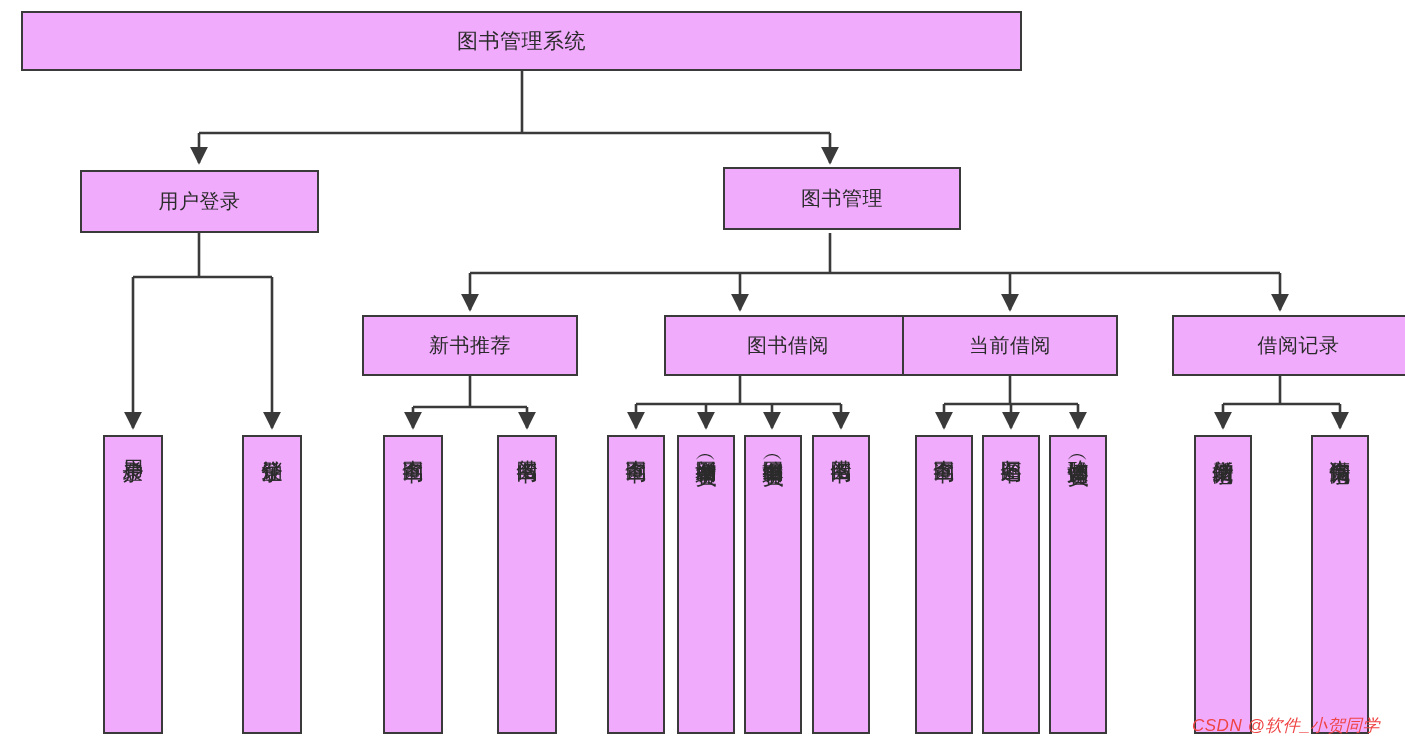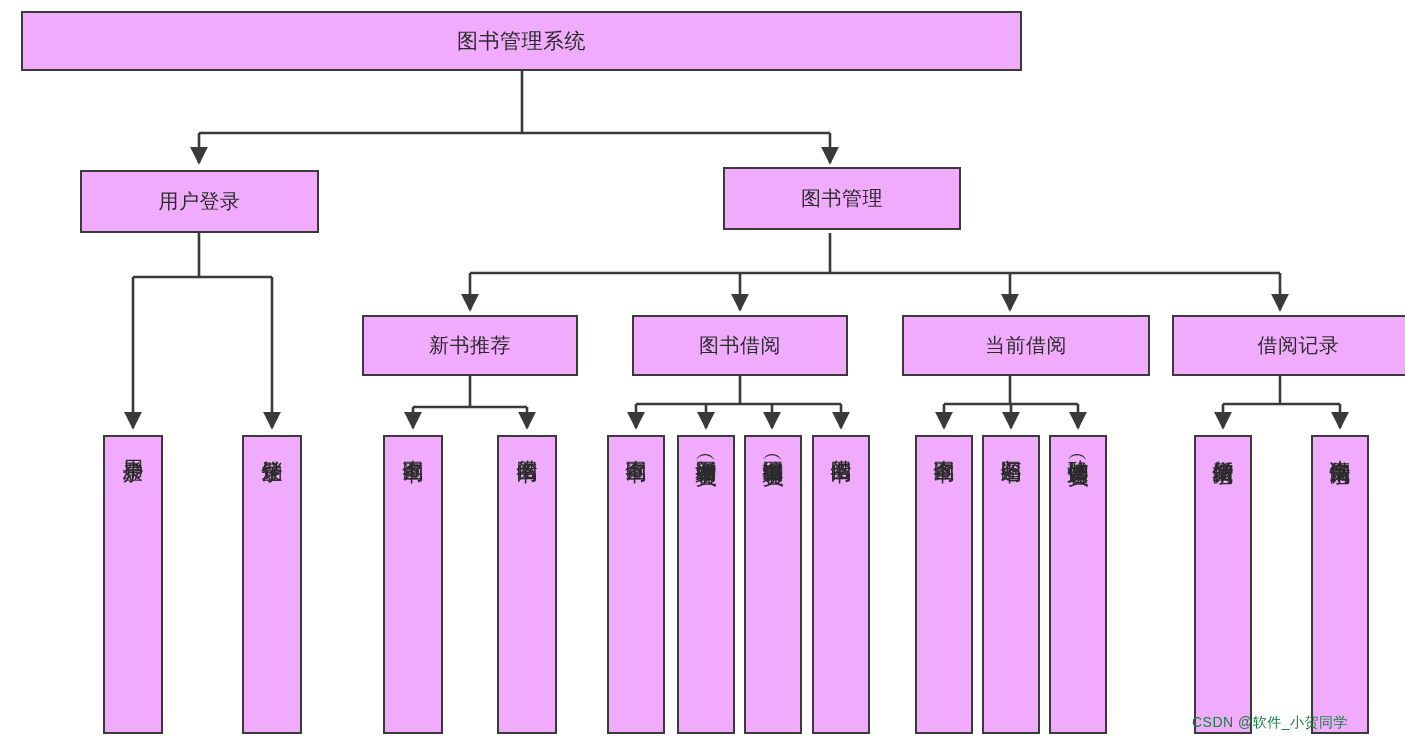--- a/index.html
+++ b/index.html
@@ -61,25 +61,26 @@
     writing-mode: vertical-rl;
     text-orientation: upright;
     font-size: 21px;
     line-height: 1.05;
     letter-spacing: 1px;
     margin: 0 auto;
     white-space: normal;
   }
   .watermark {
     position: absolute;
-    color: #15803d;
-    font-size: 14px;
+    color: #ef4444;
+    font-size: 17px;
     letter-spacing: 0.5px;
     white-space: nowrap;
     z-index: 3;
+    font-style: italic;
   }
 </style>
 </head>
 <body>
 
 <div id="canvas">
 
   <svg id="wires" viewBox="0 0 1405 747" xmlns="http://www.w3.org/2000/svg">
     <defs>
       <marker id="arrow" viewBox="0 0 10 10" refX="9" refY="5" markerWidth="7" markerHeight="7" orient="auto-start-reverse">
@@ -141,25 +142,25 @@
   </div>
 
   <div class="node branch" style="left:711px; top:167px; width:238px; height:63px;margin-left:12px;">
     <span class="node-label">图书管理</span>
   </div>
 
   <div class="node branch" style="left:362px; top:315px; width:216px; height:61px;justify-content:center;">
     <span class="node-label">新书推荐</span>
   </div>
 
-  <div class="node branch" style="left:632px; top:315px; width:216px; height:61px;">
+  <div class="node branch" style="left:664px; top:315px; width:248px; height:61px;">
     <span class="node-label">图书借阅</span>
   </div>
 
-  <div class="node branch" style="left:902px; top:315px; width:248px; height:61px;">
+  <div class="node branch" style="left:902px; top:315px; width:216px; height:61px;">
     <span class="node-label">当前借阅</span>
   </div>
 
   <div class="node branch" style="left:1172px; top:315px; width:253px; height:61px;">
     <span class="node-label">借阅记录</span>
   </div>
 
   <div class="node leaf" style="left:103px; top:435px; width:60px; height:299px;">
     <span class="node-label">用户登录</span>
   </div>

